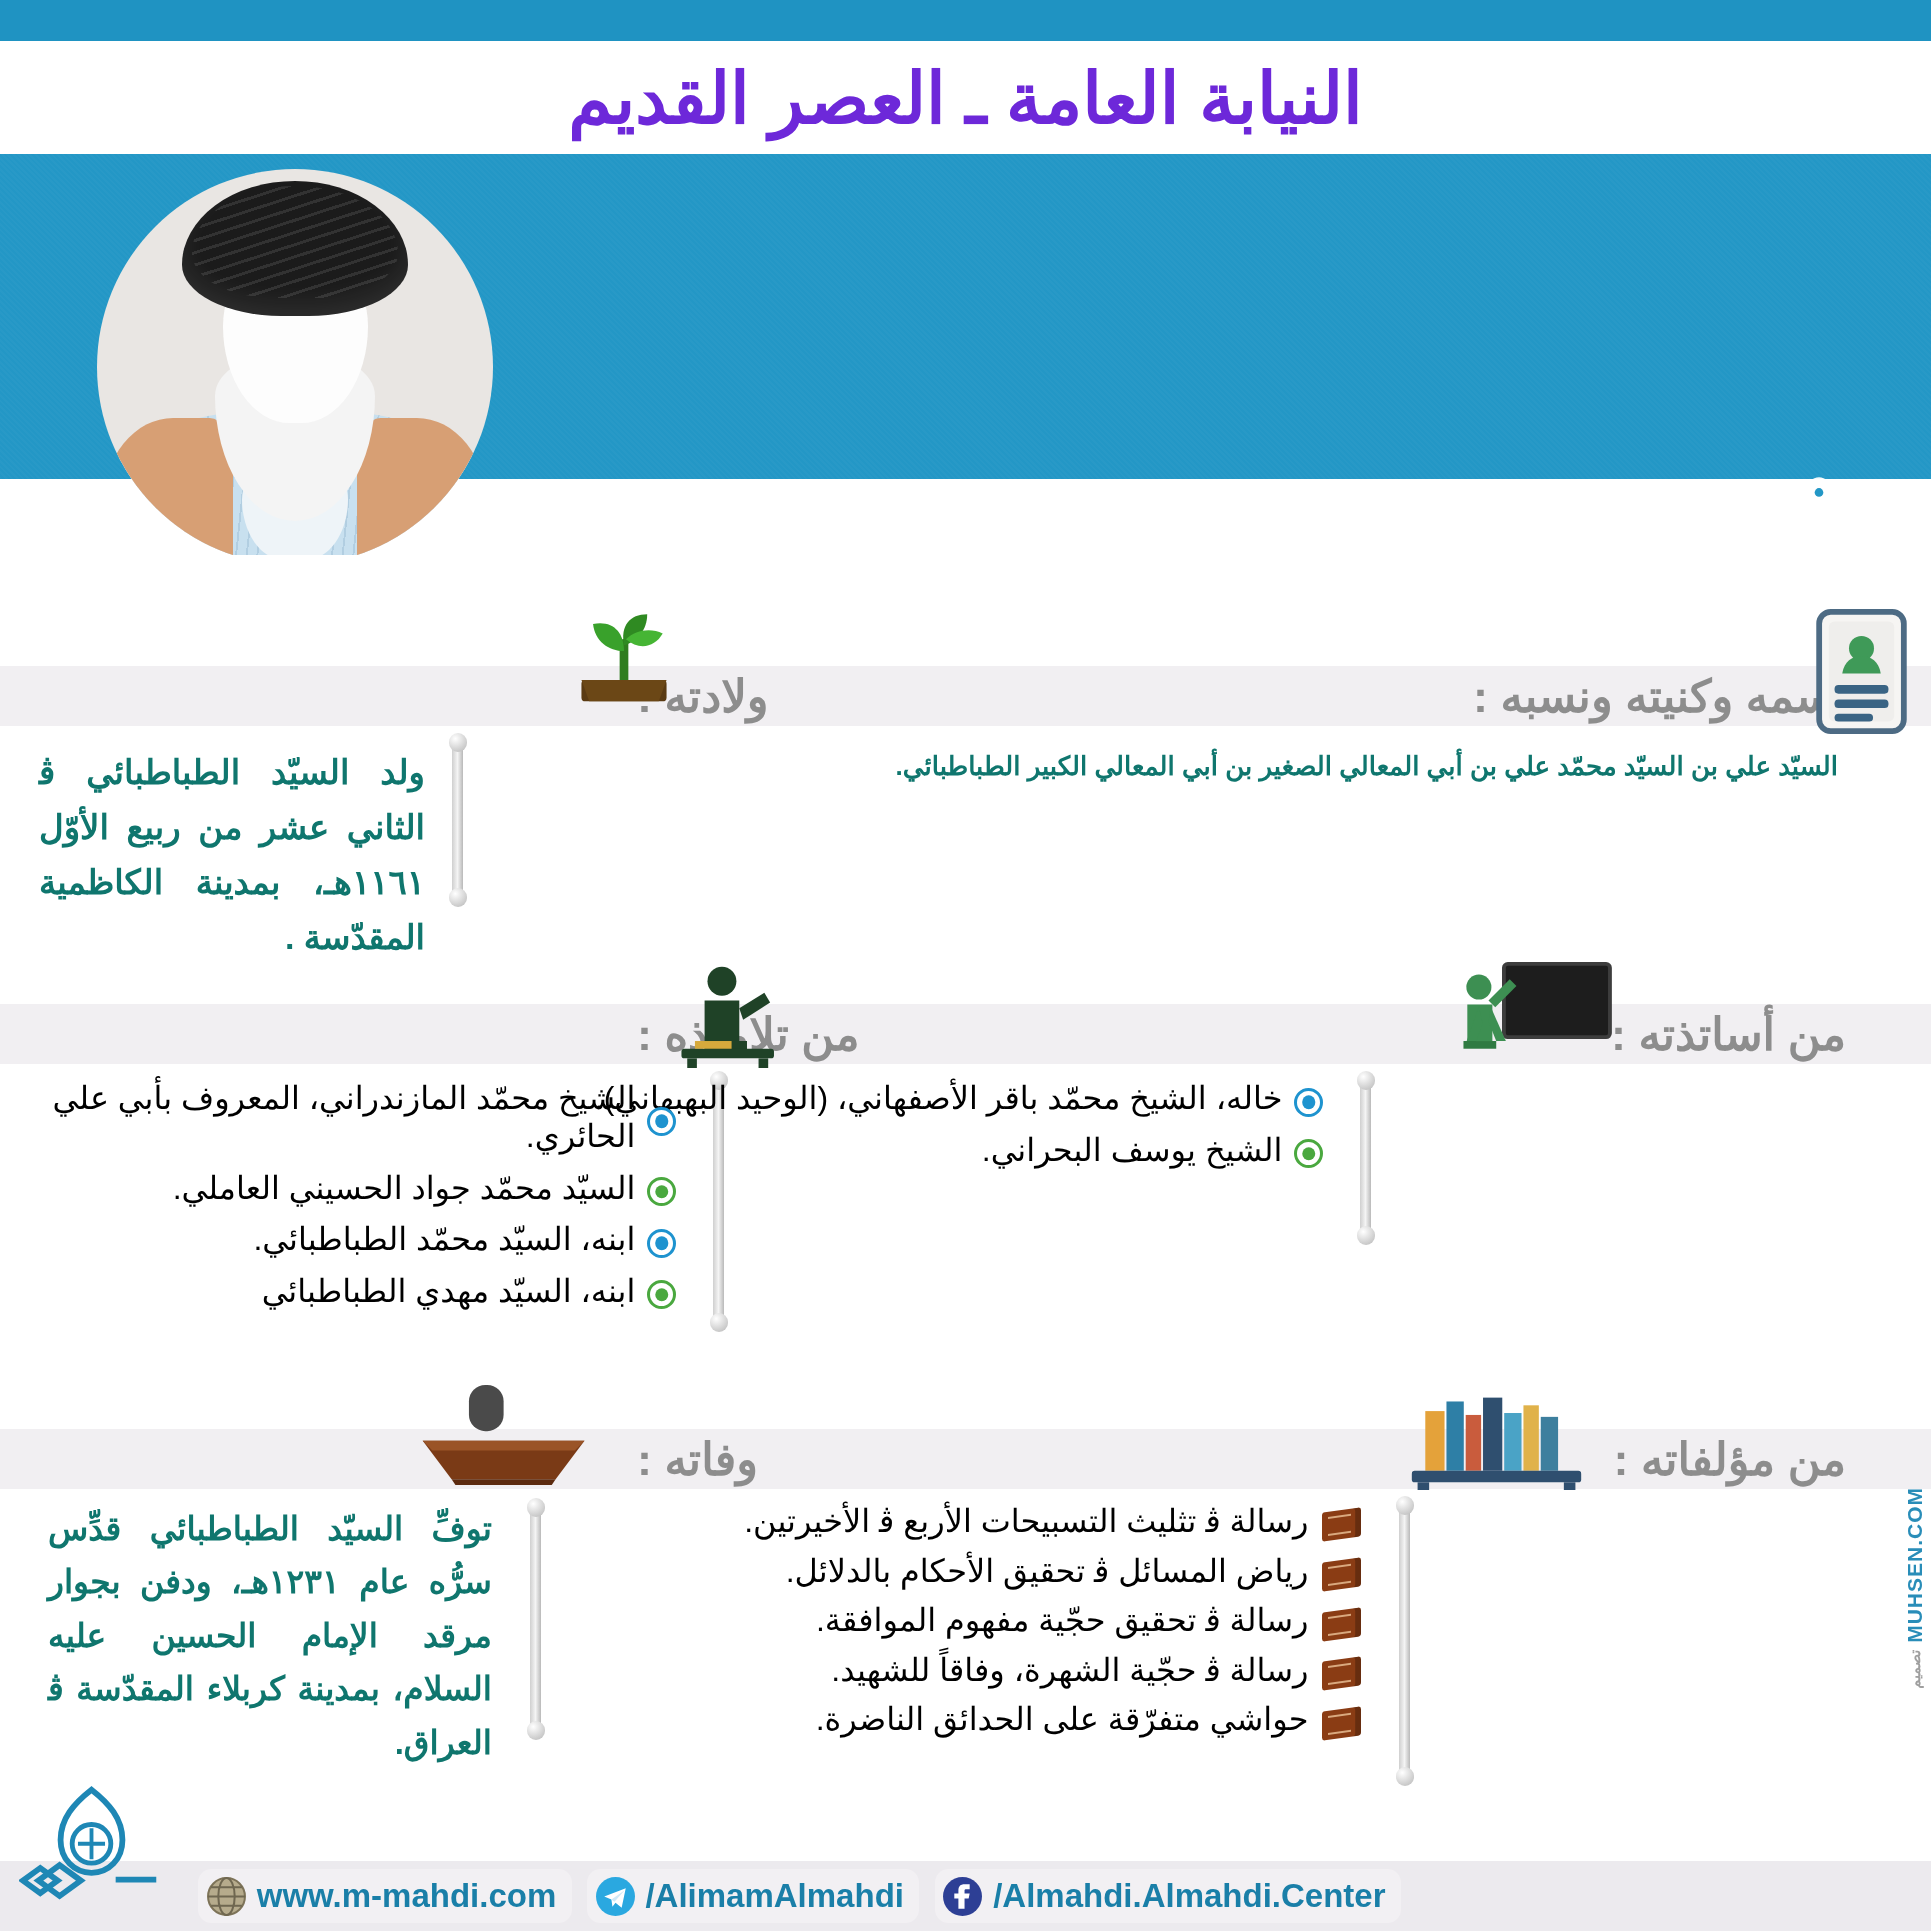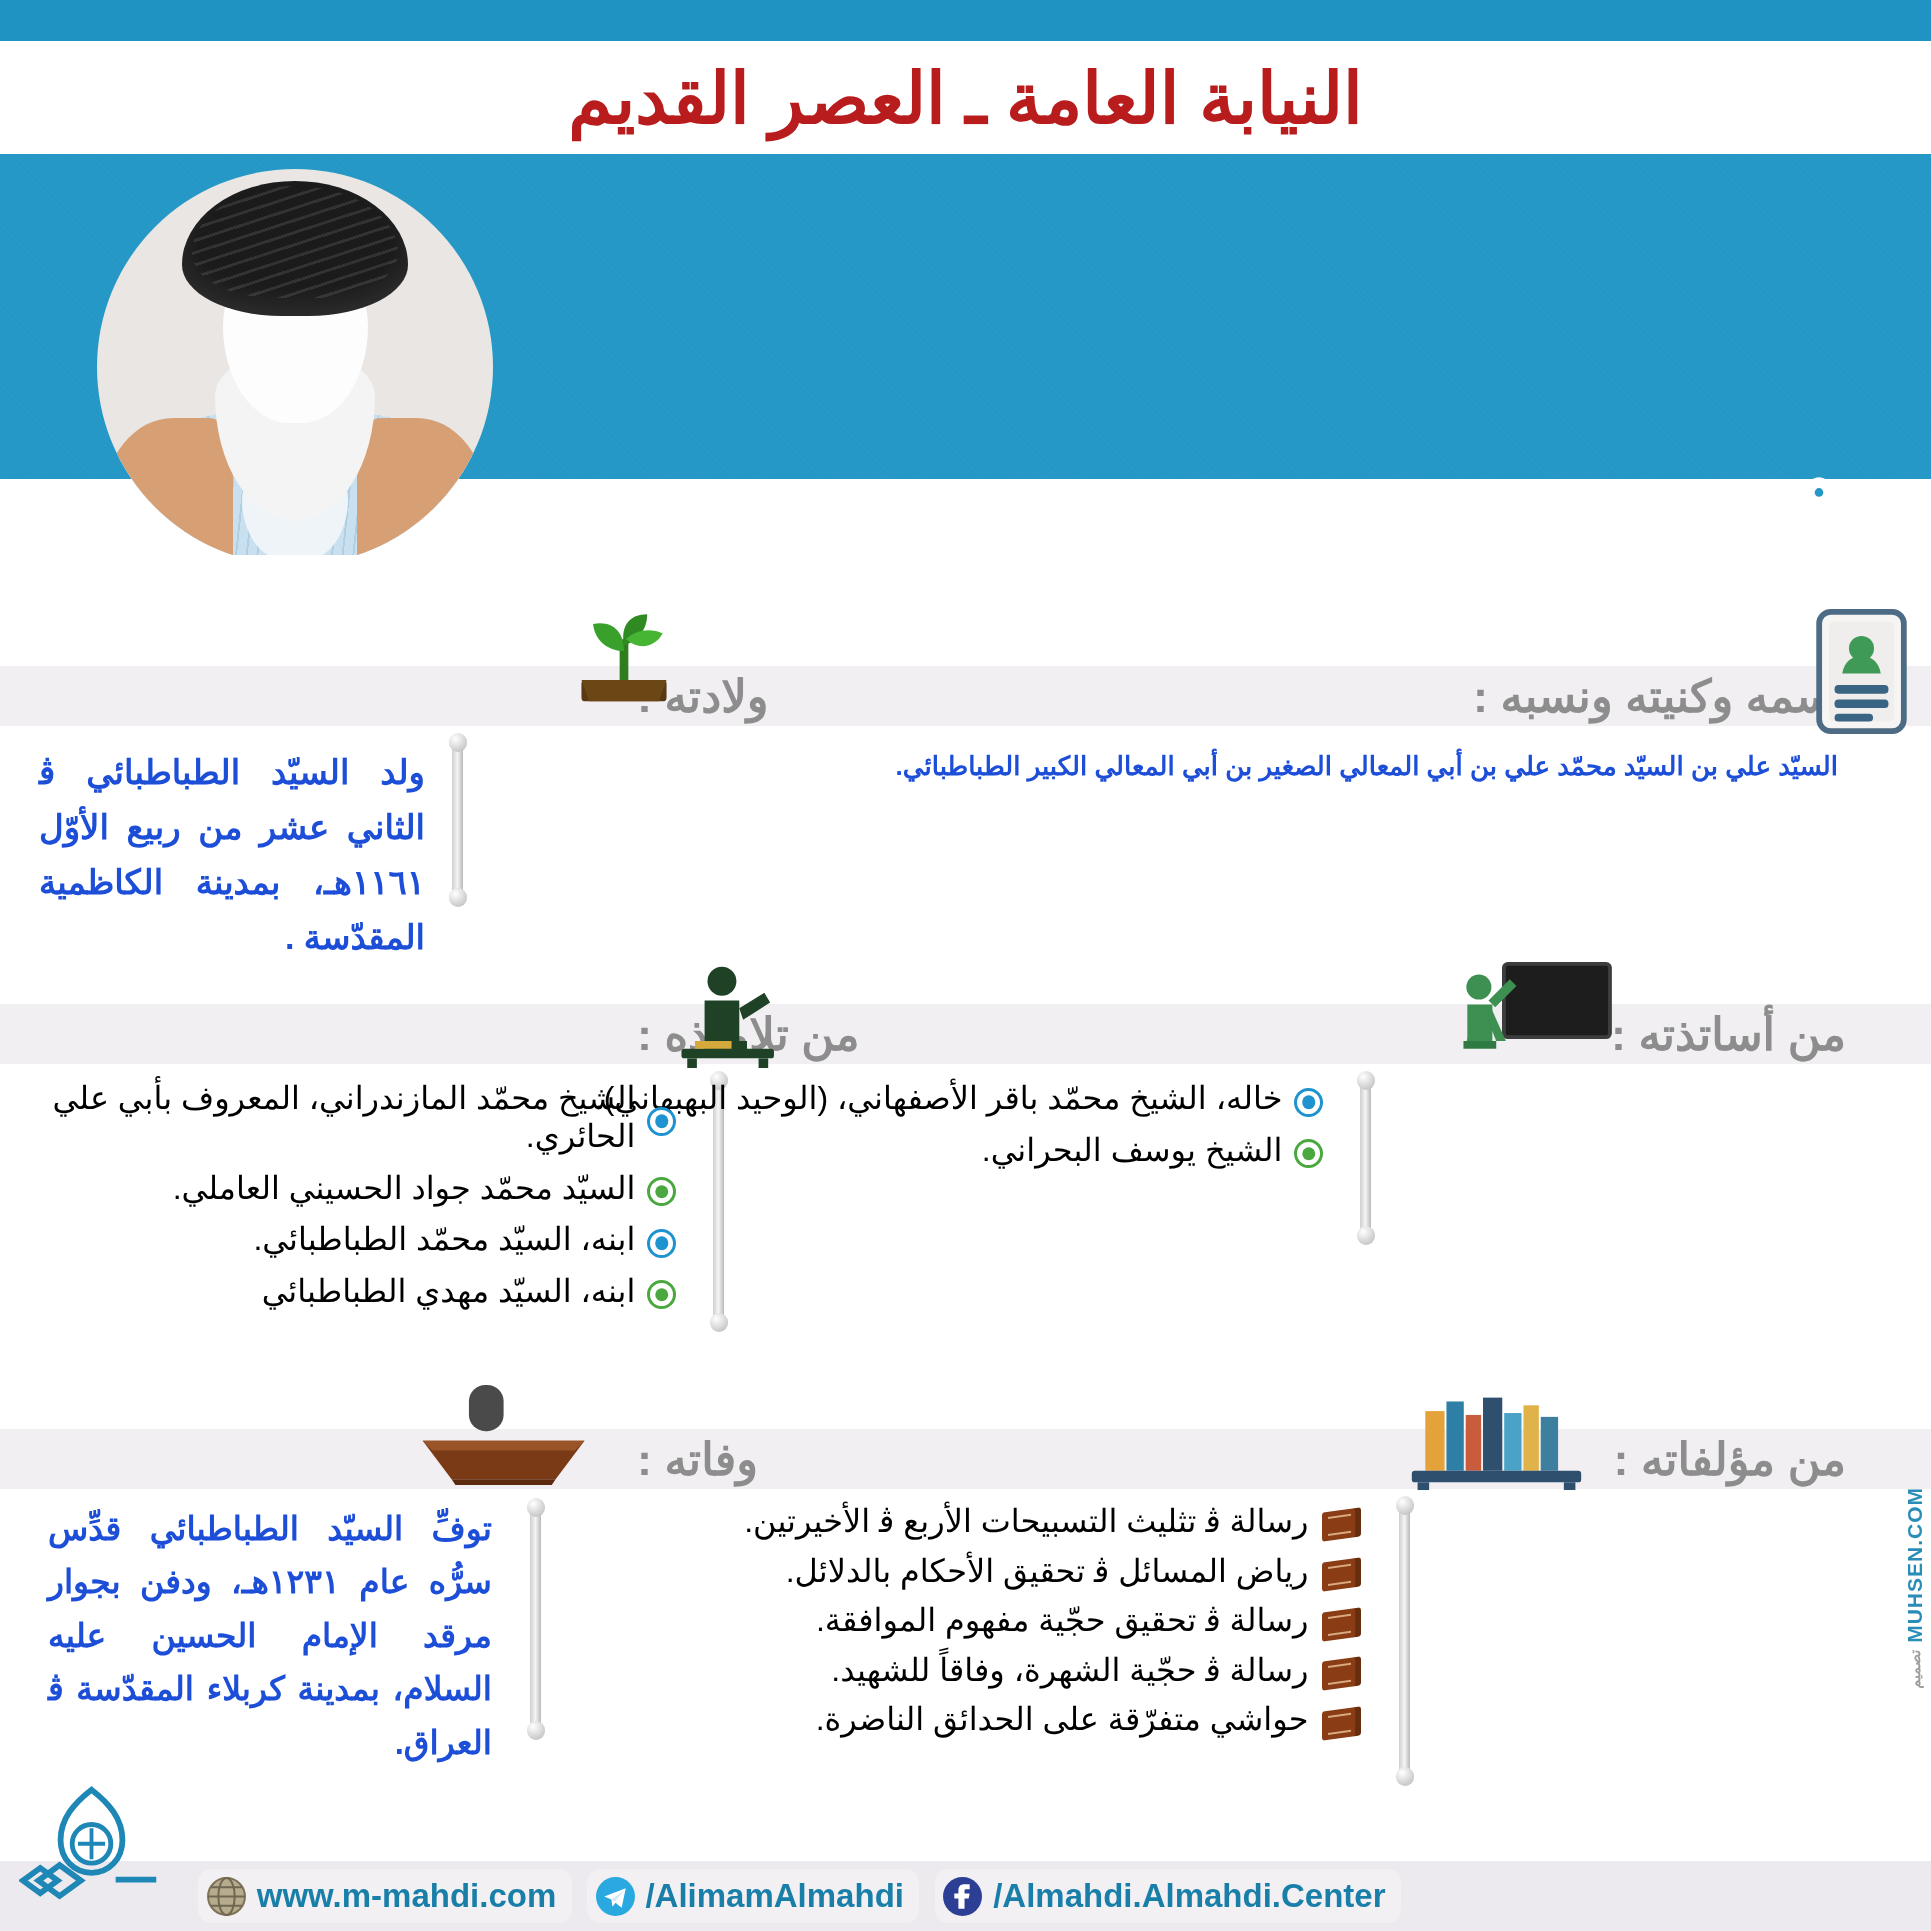--- a/index.html
+++ b/index.html
@@ -17,21 +17,21 @@
     background:#1f93c2;
   }
 
   
   .title-band{
     position:absolute; left:0; top:41px; width:1931px; height:114px;
     background:#ffffff;
     display:flex; align-items:center; justify-content:center;
   }
   .title-text{
-    font-size:71px; font-weight:bold; color:#b91c1c;
+    font-size:71px; font-weight:bold; color:#6d28d9;
     letter-spacing:-1px; white-space:nowrap;
     line-height:1;
   }
 
   
   .hero{
     position:absolute; left:0; top:154px; width:1931px; height:325px;
     background:#2397c6;
   }
   .hero::after{
@@ -117,21 +117,21 @@
     font-size:45px; font-weight:bold; color:#8d8d8d; white-space:nowrap;
   }
   .sec-head .lbl.right{ right:85px; }
   .sec-head .lbl.left{ left:637px; }
 
   .sec-icon{ position:absolute; z-index:8; }
 
   
   .body-block{
     position:absolute;
-    color:#1d4ed8; font-weight:bold;
+    color:#0f766e; font-weight:bold;
     line-height:1.62;
   }
   .rail{
     position:absolute; width:10.6px;
     background:linear-gradient(90deg,#cfcfcf,#f4f4f4,#b9b9b9);
     border-radius:5.8px;
   }
   .rail::before,.rail::after{
     content:""; position:absolute; left:-3.9px; width:18.3px; height:18.3px;
     border-radius:50%; background:radial-gradient(circle at 35% 30%,#ffffff,#b5b5b5);

